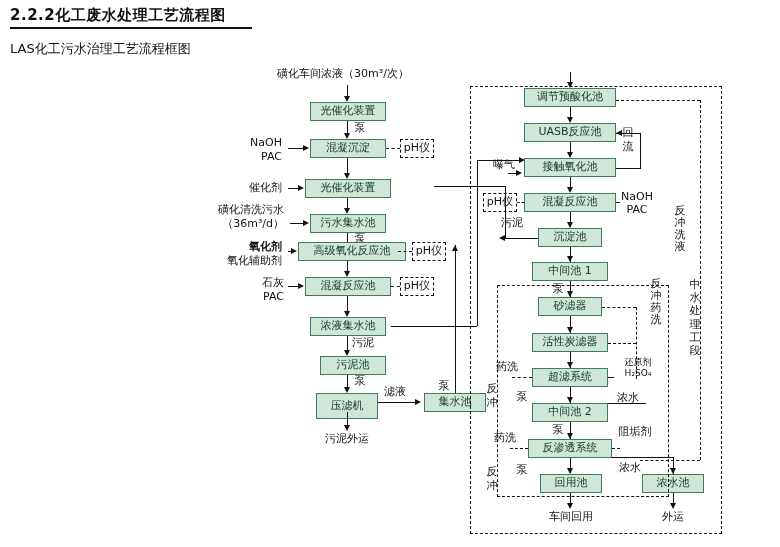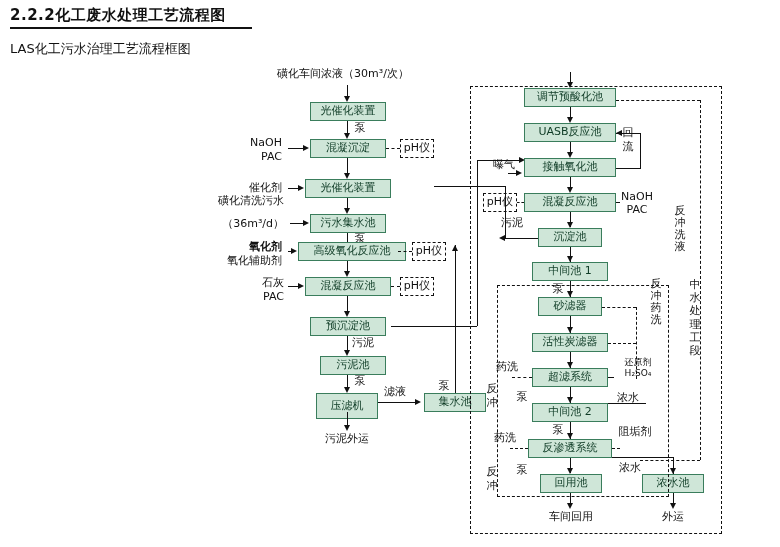--- a/index.html
+++ b/index.html
@@ -63,21 +63,21 @@
 
   <div class="box" style="left:305px;top:179px;width:86px;height:19px;">光催化装置</div>
   <div class="lbl left" style="left:230px;top:181px;width:52px;">催化剂</div>
   <div class="ln h" style="left:288px;top:188px;width:11px;"></div>
   <div class="arw r" style="left:298px;top:184.5px;"></div>
 
   <div class="ln v" style="left:347px;top:198px;height:14px;"></div>
   <div class="arw d" style="left:343.5px;top:208px;"></div>
 
   <div class="box" style="left:310px;top:214px;width:76px;height:19px;">污水集水池</div>
-  <div class="lbl left" style="left:208px;top:194px;width:76px;">磺化清洗污水</div>
+  <div class="lbl left" style="left:208px;top:203px;width:76px;">磺化清洗污水</div>
   <div class="lbl left" style="left:208px;top:217px;width:76px;">（36m³/d）</div>
   <div class="ln h" style="left:290px;top:223px;width:14px;"></div>
   <div class="arw r" style="left:303px;top:219.5px;"></div>
 
   <div class="ln v" style="left:347px;top:233px;height:15px;"></div>
   <div class="arw d" style="left:343.5px;top:245px;"></div>
   <div class="lbl" style="left:350px;top:232px;width:20px;">泵</div>
 
   <div class="box" style="left:298px;top:242px;width:108px;height:19px;">高级氧化反应池</div>
   <div class="box dash" style="left:412px;top:242px;width:34px;height:19px;">pH仪</div>
@@ -96,21 +96,21 @@
   <div class="dln" style="left:391px;top:286px;width:9px;"></div>
 
   <div class="lbl left" style="left:240px;top:276px;width:44px;">石灰</div>
   <div class="lbl left" style="left:240px;top:290px;width:44px;">PAC</div>
   <div class="ln h" style="left:288px;top:286px;width:11px;"></div>
   <div class="arw r" style="left:298px;top:282.5px;"></div>
 
   <div class="ln v" style="left:347px;top:296px;height:18px;"></div>
   <div class="arw d" style="left:343.5px;top:311px;"></div>
 
-  <div class="box" style="left:310px;top:317px;width:76px;height:19px;">预沉淀池</div>
+  <div class="box" style="left:310px;top:317px;width:76px;height:19px;">浓液集水池</div>
   <div class="ln v" style="left:347px;top:336px;height:17px;"></div>
   <div class="arw d" style="left:343.5px;top:350px;"></div>
   <div class="lbl" style="left:350px;top:336px;width:26px;">污泥</div>
 
   <div class="box" style="left:320px;top:356px;width:66px;height:19px;">污泥池</div>
   <div class="ln v" style="left:347px;top:375px;height:15px;"></div>
   <div class="arw d" style="left:343.5px;top:387px;"></div>
   <div class="lbl" style="left:350px;top:374px;width:20px;">泵</div>
 
   <div class="box" style="left:316px;top:393px;width:62px;height:26px;">压滤机</div>

